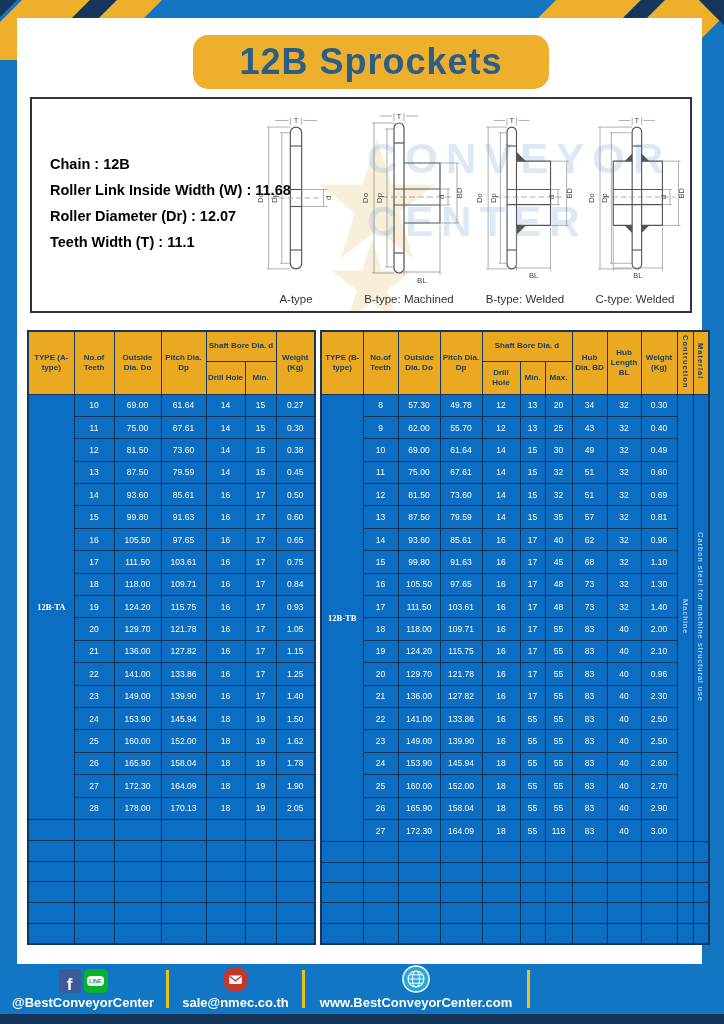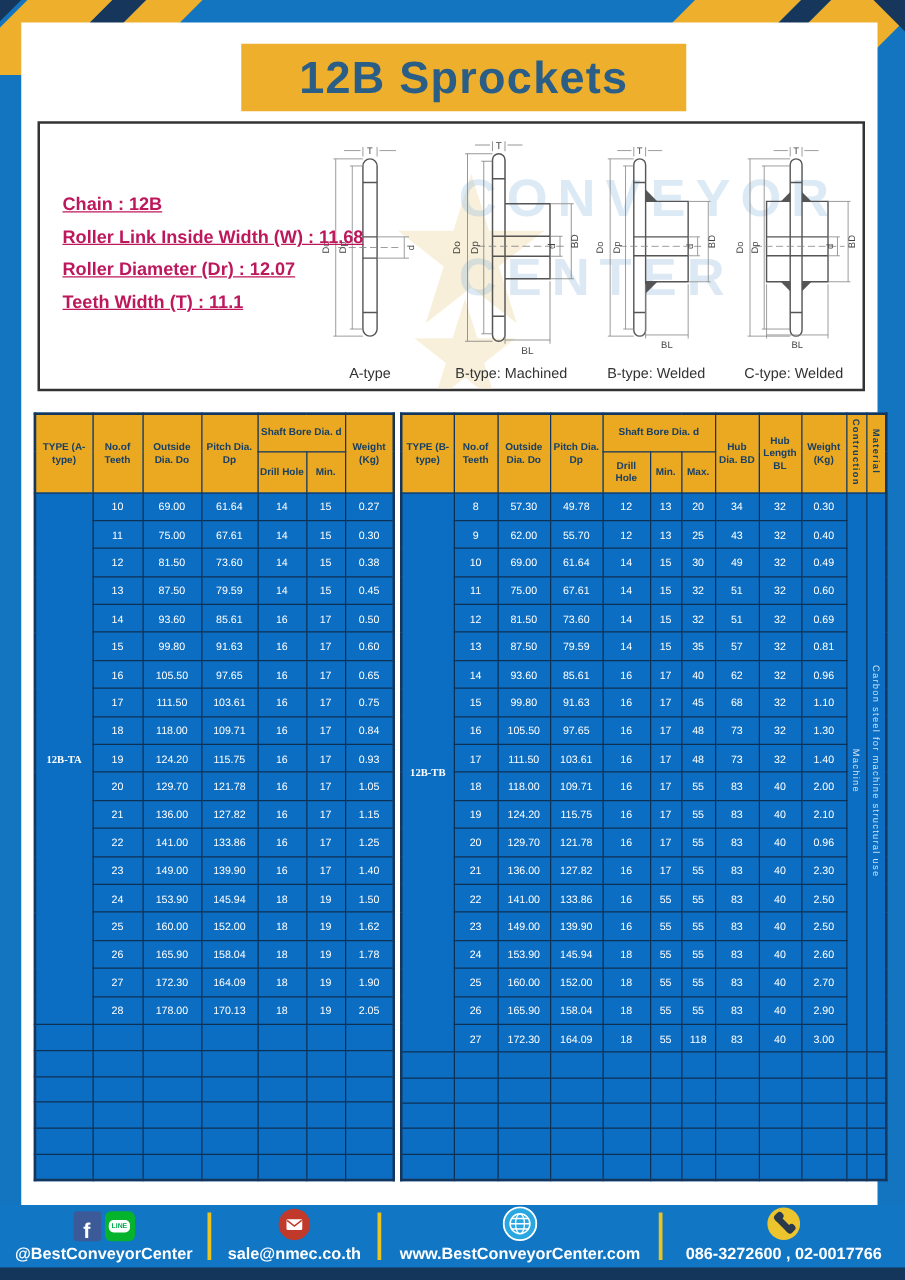--- a/index.html
+++ b/index.html
@@ -13,32 +13,32 @@
   .stripe.y { background:#eeb02c; }
   .stripe.n { background:#16365c; }
   .corner-nav { position:absolute; top:0; right:0; width:42px; height:42px; background:#16365c;
                 clip-path:polygon(100% 0, 40% 0, 100% 60%); }
 
   
   .page { position:absolute; left:17px; top:18px; width:685px; height:946px; background:#ffffff; z-index:2; }
 
   
   .title-band { position:absolute; left:176px; top:17px; width:356px; height:54px; background:#eeb02c;
-                display:flex; align-items:center; justify-content:center; }
+                display:flex; align-items:center; justify-content:center;border-radius:15px; }
   .title-band h1 { font-size:36px; font-weight:bold; color:#2b5e87; letter-spacing:1px; }
 
   
   .spec-box { position:absolute; left:13px; top:79px; width:662px; height:216px; background:#fff;
               border:2px solid #333; overflow:hidden; }
   .watermark { position:absolute; left:240px; top:10px; width:420px; height:210px; z-index:0; }
   .wm-text { position:absolute; left:95px; top:18px; font-size:42px; font-weight:bold; color:#8db9dd;
              opacity:.30; letter-spacing:8px; line-height:1.5; white-space:nowrap; }
   .wm-star { position:absolute; opacity:.55; }
   .spec-lines { position:absolute; left:18px; top:52px; z-index:2; }
-  .spec-line { font-size:14.5px; font-weight:bold; color:#be185d; line-height:26px; white-space:nowrap;text-decoration:underline; }
+  .spec-line { font-size:14.5px; font-weight:bold; color:#000000; line-height:26px; white-space:nowrap; }
   .diagrams { position:absolute; left:212px; top:4px; width:446px; height:206px; display:flex; z-index:1; }
   .fig { display:flex; flex-direction:column; align-items:center; }
   .fig svg { flex:1 1 auto; }
   .fig .cap { font-size:11.5px; color:#333; height:16px; white-space:nowrap; }
   .fig.f-a { width:104px; } .fig.f-bm { width:122px; } .fig.f-bw { width:110px; } .fig.f-cw { width:110px; }
   svg text { font-family:"Liberation Sans", sans-serif; font-size:8px; fill:#444; stroke:none; }
 
   
   .tbl { position:absolute; top:312px; border-collapse:collapse; table-layout:fixed; background:#0c6ec2;
          border:2px solid #14365c; }
@@ -883,28 +883,15 @@
         <circle cx="15" cy="15" r="8.5" fill="none" stroke="#fff" stroke-width="1.3"></circle>
         <ellipse cx="15" cy="15" rx="3.8" ry="8.5" fill="none" stroke="#fff" stroke-width="1.1"></ellipse>
         <line x1="6.5" y1="15" x2="23.5" y2="15" stroke="#fff" stroke-width="1.1"></line>
         <line x1="8" y1="10.5" x2="22" y2="10.5" stroke="#fff" stroke-width="1.1"></line>
         <line x1="8" y1="19.5" x2="22" y2="19.5" stroke="#fff" stroke-width="1.1"></line>
       </svg>
     </div>
     <div class="f-label">www.BestConveyorCenter.com</div>
   </div>
   <div class="f-sep"></div>
-  <div class="f-sec s4">
-    <div class="f-icons">
-      <svg width="28" height="28" viewBox="0 0 30 30">
-        <circle cx="15" cy="15" r="14" fill="#ecc52e"></circle>
-        <g transform="rotate(45 15 15)" fill="#2b3a4a">
-          <rect x="6" y="12.5" width="18" height="5.5" rx="2.7"></rect>
-          <rect x="4.5" y="9.5" width="6.5" height="8.5" rx="3"></rect>
-          <rect x="19" y="9.5" width="6.5" height="8.5" rx="3"></rect>
-        </g>
-      </svg>
-    </div>
-    <div class="f-label">086-3272600 , 02-0017766</div>
-  </div>
 </div>
 
 <div class="bottom-strip"></div>
 
 </body></html>

